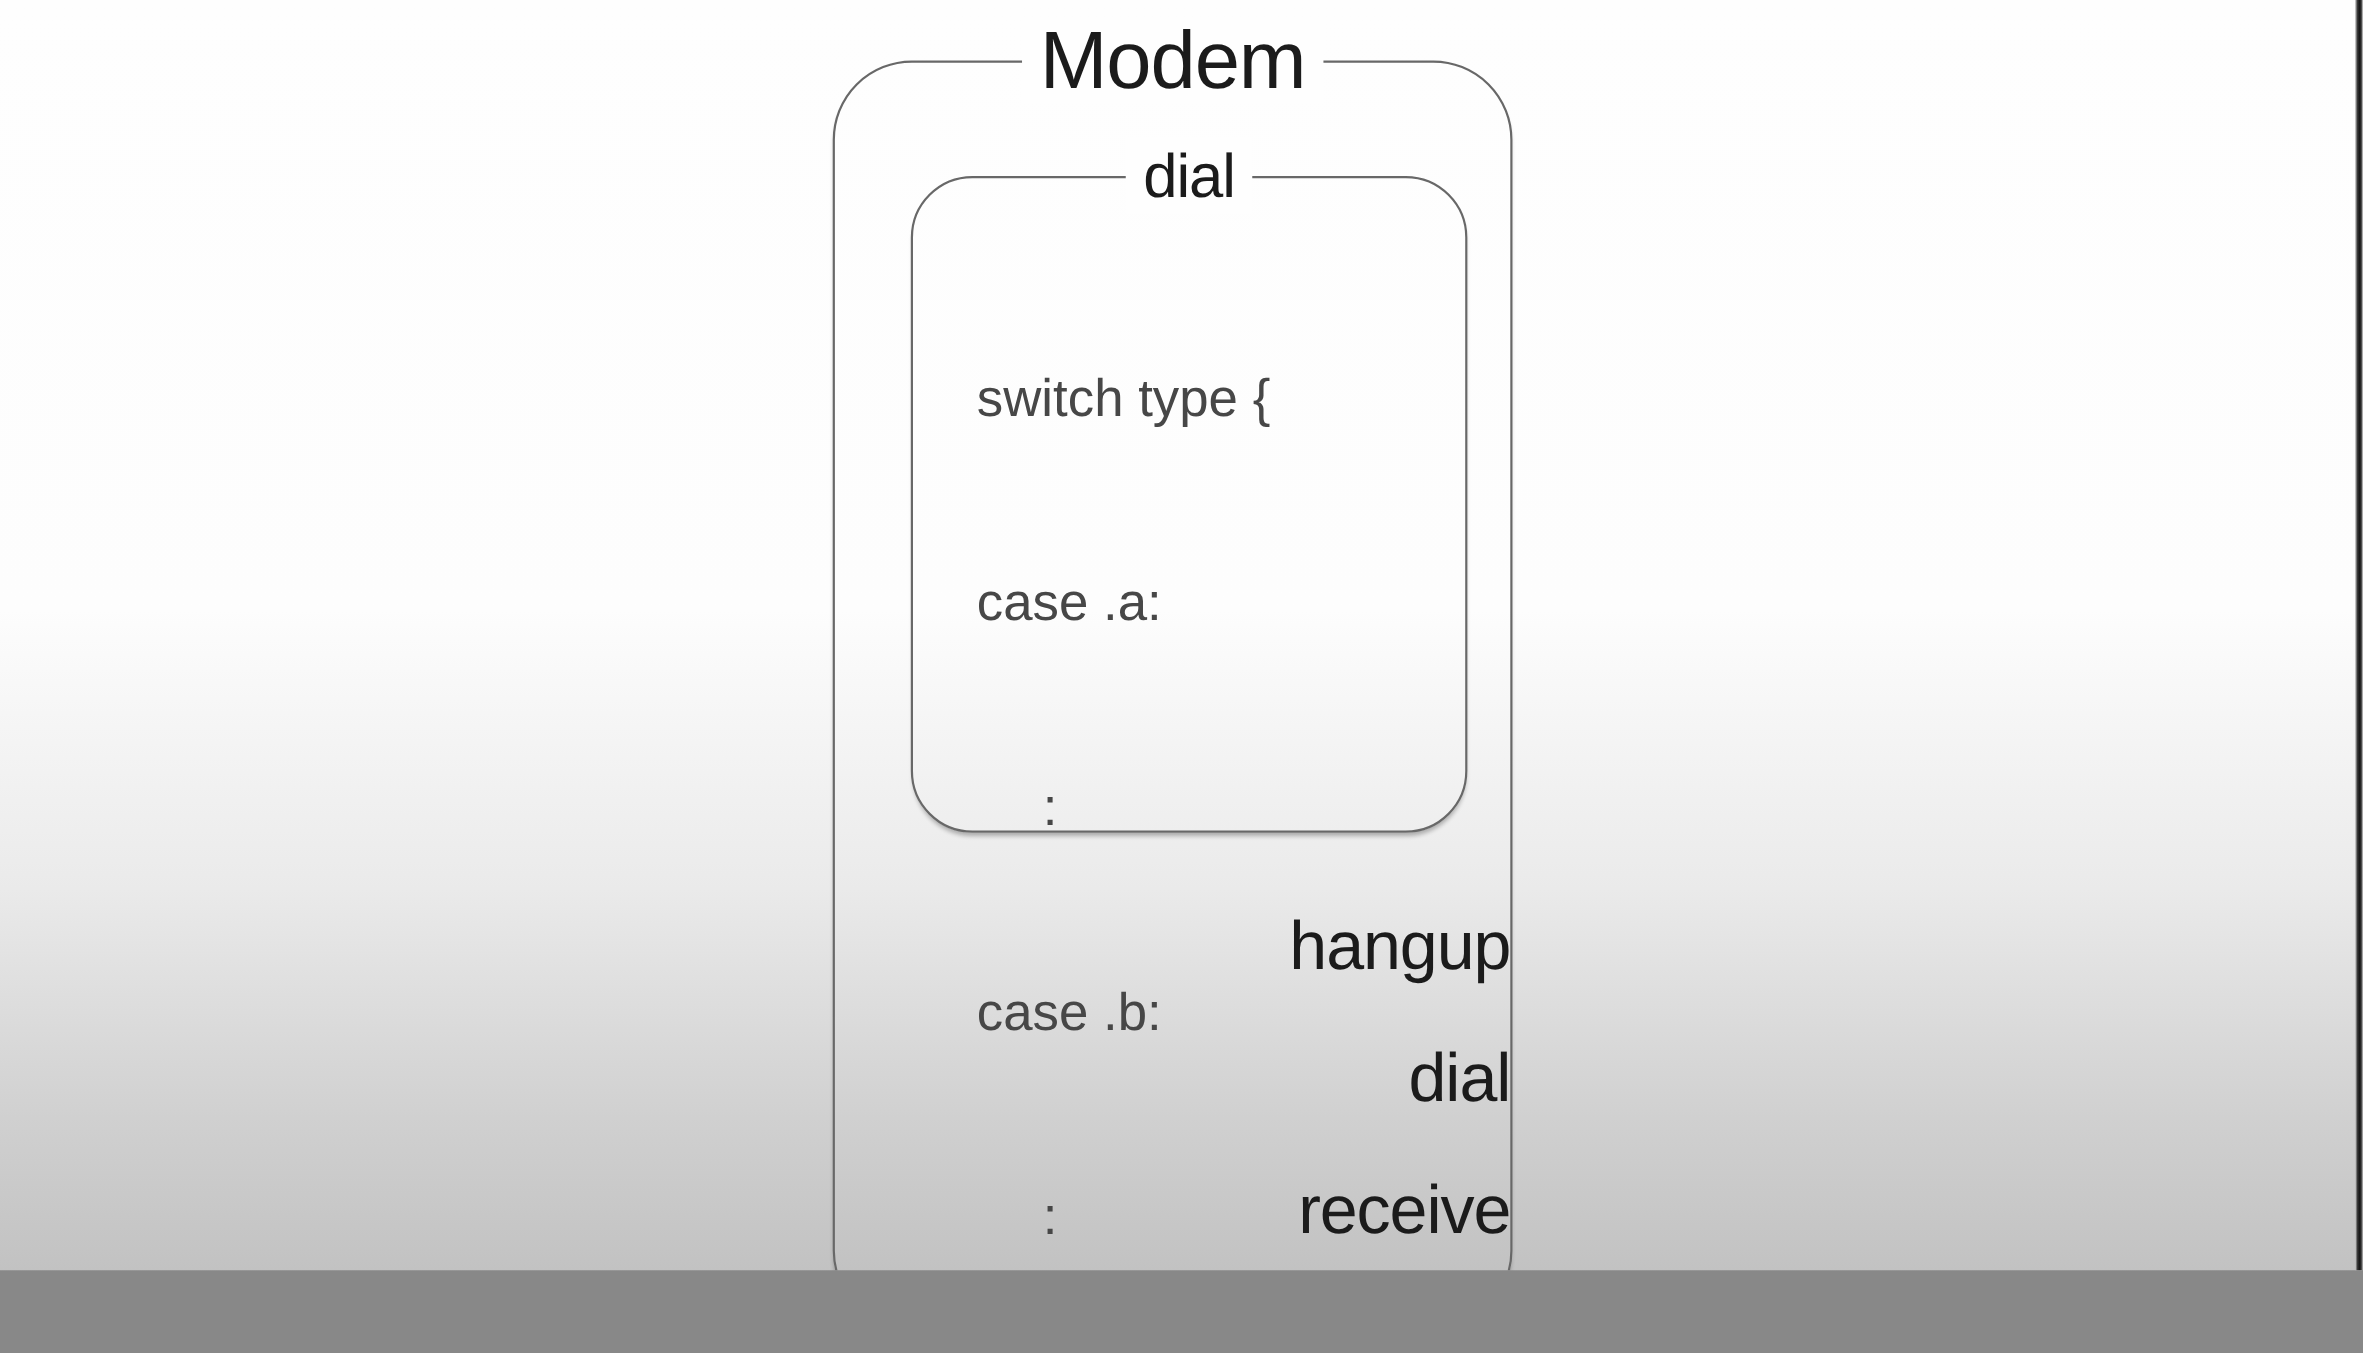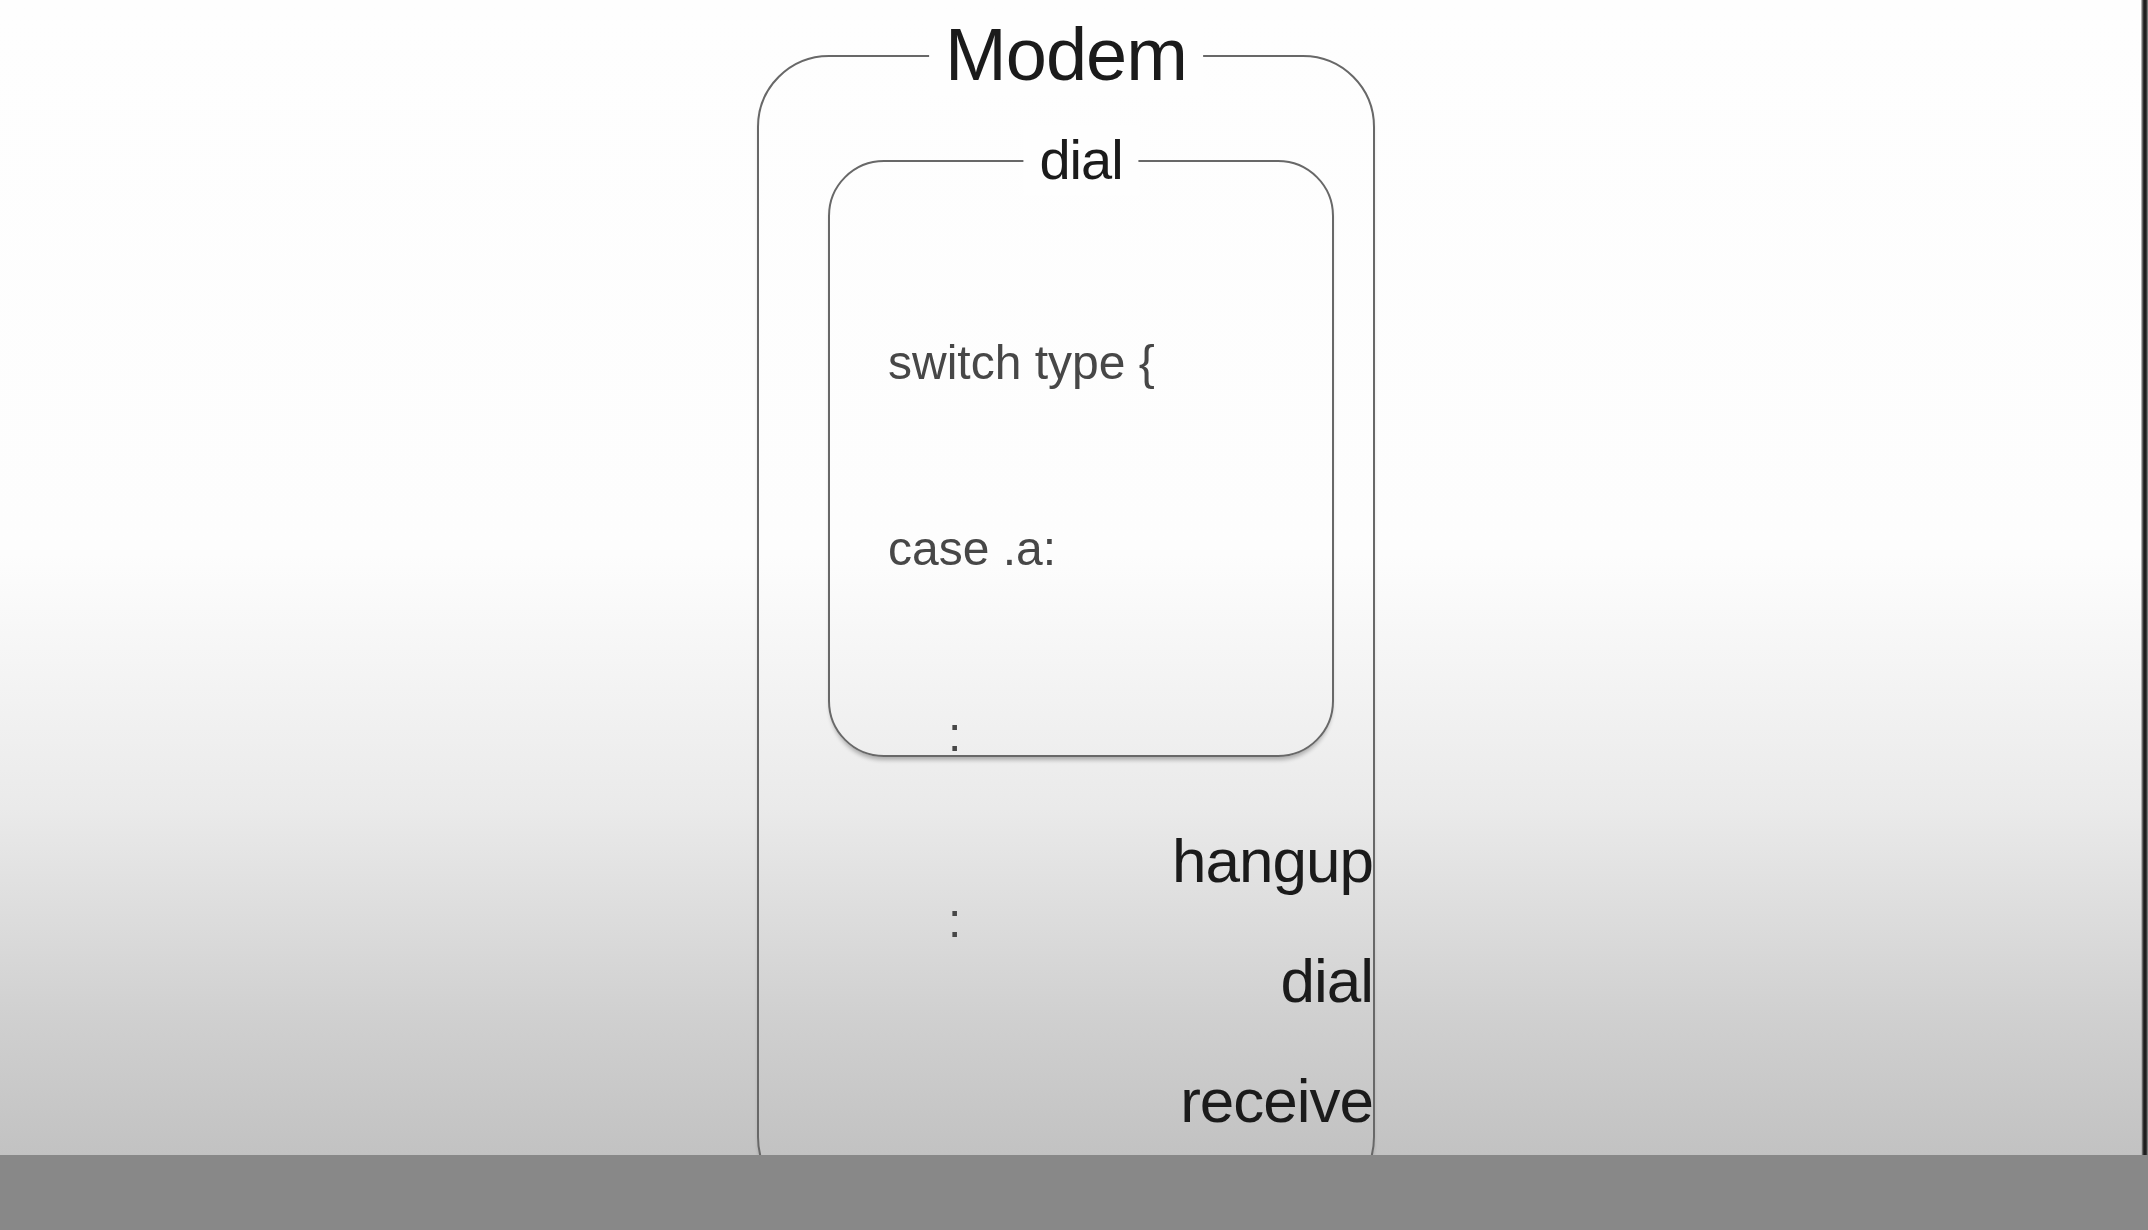--- a/index.html
+++ b/index.html
@@ -122,20 +122,21 @@
   <div class="outer-box">
     <div class="box-title outer-title">Modem</div>
 
     <div class="inner-box">
       <div class="box-title inner-title">dial</div>
 
       <div class="code">
         <div class="code-line">switch type {</div>
         <div class="code-line">case .a:</div>
         <div class="code-line indent">:</div>
+        <div class="code-line">case .b:</div>
         <div class="code-line indent">:</div>
         
         
         
       </div>
     </div>
 
     <div class="methods">
       <div class="method">hangup</div>
       <div class="method">dial</div>

